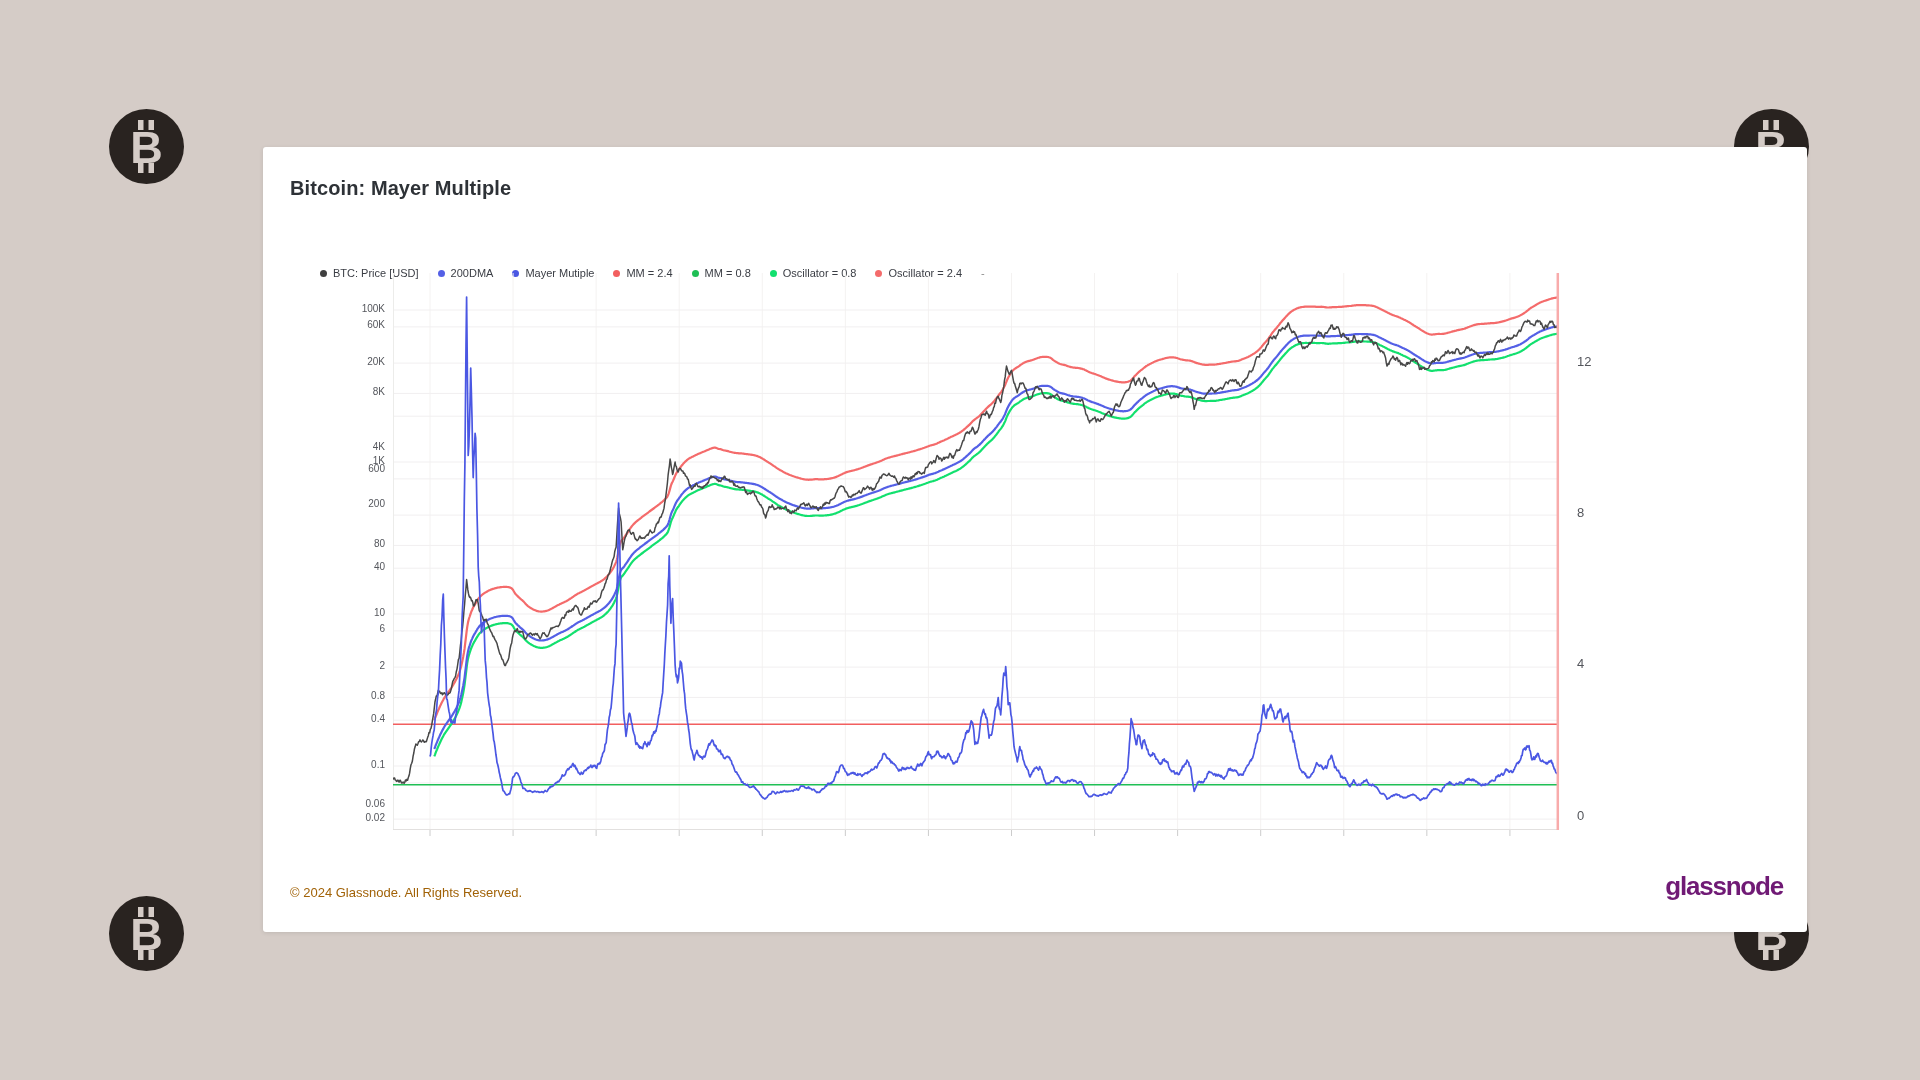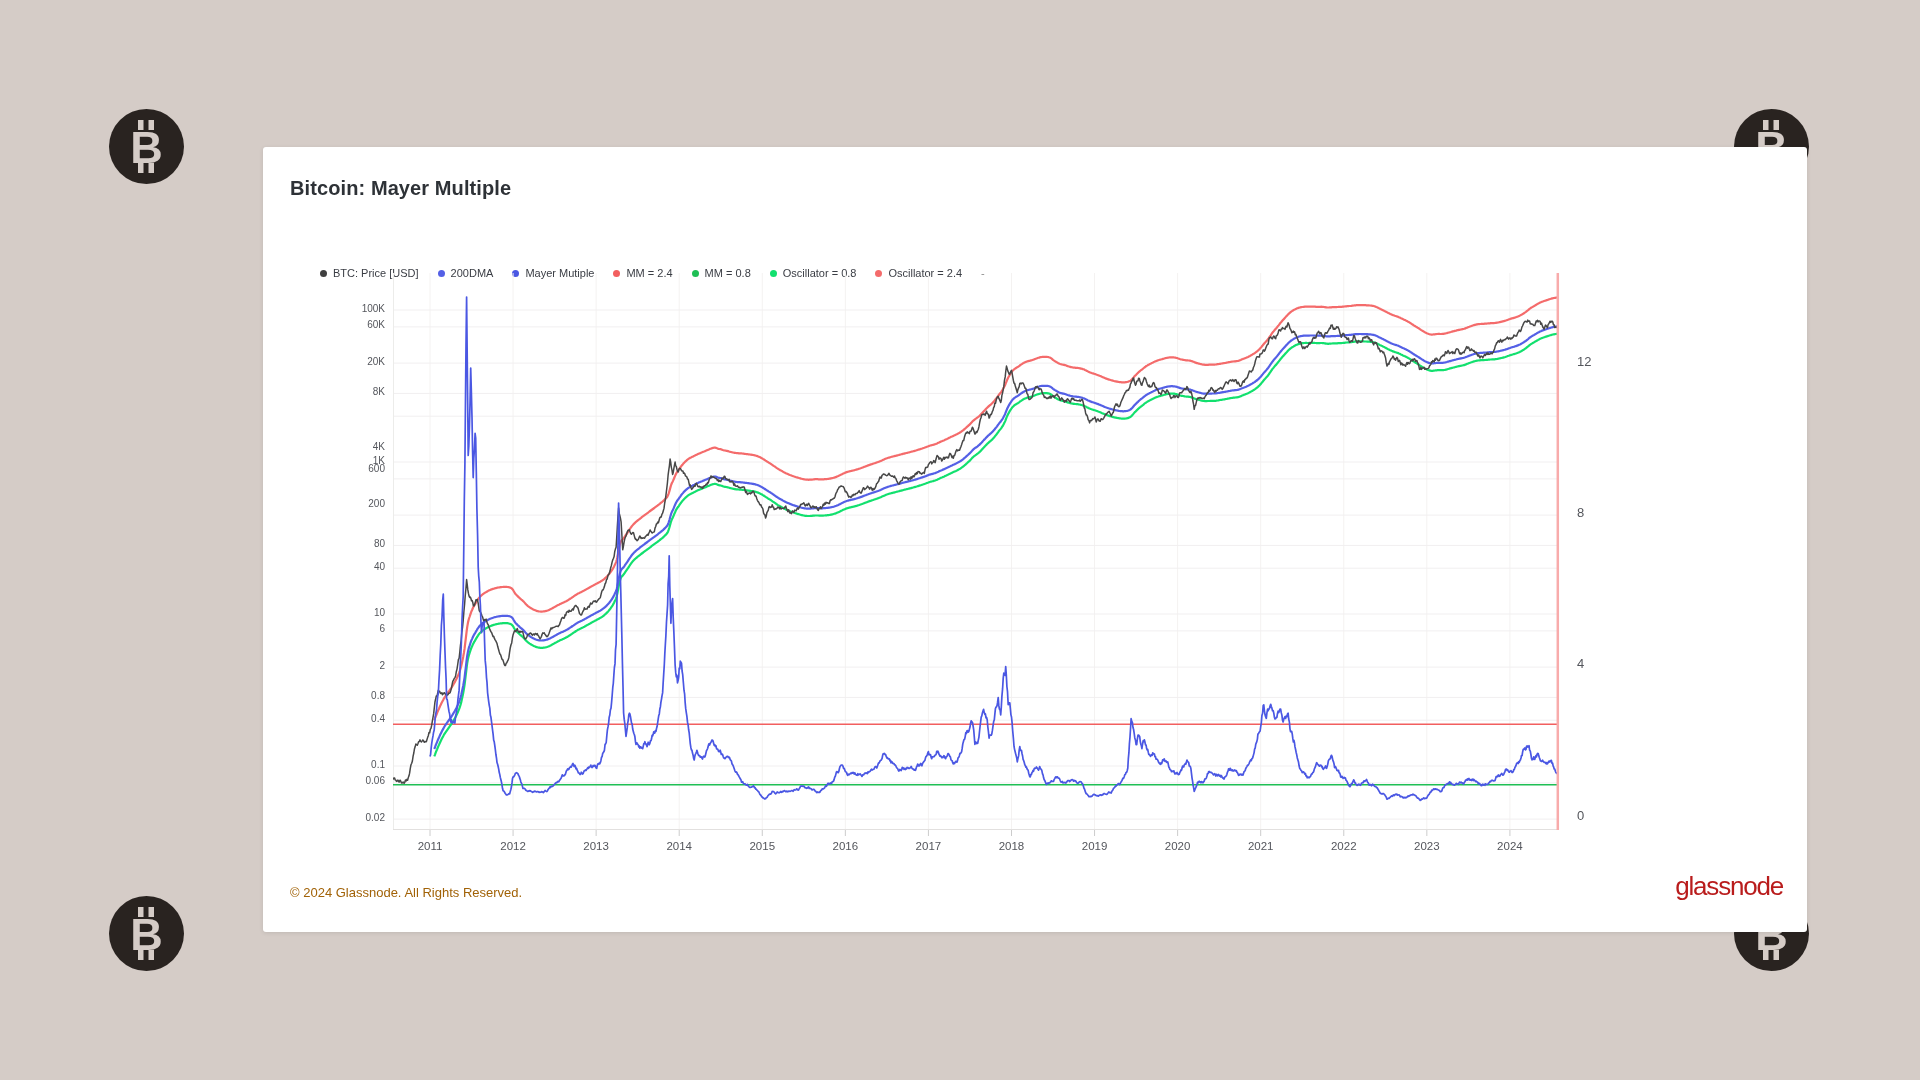--- a/index.html
+++ b/index.html
@@ -33,21 +33,21 @@
   .yl-labels div { position:absolute; right:0; font-size:10px; color:#54565c; }
   .yr-labels { position:absolute; left:1314px; top:126px; width:50px; height:557px; }
   .yr-labels div { position:absolute; left:0; font-size:13px; color:#54565c; }
   .x-labels { position:absolute; left:130px; top:683px; width:1166px; height:30px; }
   .x-labels div { position:absolute; top:10px; width:50px; text-align:center;
     font-size:11.5px; color:#54565c; }
 
   .footer-note { position:absolute; left:27px; top:738px; font-size:13px;
     color:#a16207; }
   .brand { position:absolute; right:24px; top:724px; font-size:26px;
-    font-weight:400; color:#b91c1c; letter-spacing:-1.2px; }
+    font-weight:700; color:#701a75; letter-spacing:-1.2px; }
 </style>
 </head>
 <body>
 
 <svg width="0" height="0" style="position:absolute">
   <defs>
     <g id="btc-def">
       <circle cx="37.5" cy="37.5" r="37.5" fill="#292320"></circle>
       <rect x="29" y="11" width="5.5" height="10" fill="#d5ccc7"></rect>
       <rect x="39.5" y="11" width="5.5" height="10" fill="#d5ccc7"></rect>
@@ -118,44 +118,28 @@
       <div style="top: 190px;">600</div>
       <div style="top: 225px;">200</div>
       <div style="top: 264.865px;">80</div>
       <div style="top: 287.743px;">40</div>
       <div style="top: 333.5px;">10</div>
       <div style="top: 350.361px;">6</div>
       <div style="top: 386.622px;">2</div>
       <div style="top: 416.865px;">0.8</div>
       <div style="top: 439.743px;">0.4</div>
       <div style="top: 485.5px;">0.1</div>
-      <div style="top: 502px;">0.06</div>
+      <div style="top: 525px;">0.06</div>
       <div style="top: 538.622px;">0.02</div>
     </div>
   <div class="yr-labels" id="yr-labels">
       <div style="top: 534.5px;">0</div>
       <div style="top: 383.3px;">4</div>
       <div style="top: 232.1px;">8</div>
       <div style="top: 80.9px;">12</div>
-    </div>
-  <div class="x-labels" id="x-labels">
-      <div style="left: 12px;">2011</div>
-      <div style="left: 95.07px;">2012</div>
-      <div style="left: 178.14px;">2013</div>
-      <div style="left: 261.21px;">2014</div>
-      <div style="left: 344.28px;">2015</div>
-      <div style="left: 427.35px;">2016</div>
-      <div style="left: 510.42px;">2017</div>
-      <div style="left: 593.49px;">2018</div>
-      <div style="left: 676.56px;">2019</div>
-      <div style="left: 759.63px;">2020</div>
-      <div style="left: 842.7px;">2021</div>
-      <div style="left: 925.77px;">2022</div>
-      <div style="left: 1008.84px;">2023</div>
-      <div style="left: 1091.91px;">2024</div>
     </div>
 
   <div class="plot-wrap">
     <svg id="plot-svg" width="1166" height="557" viewBox="0 0 1166 557">
         <line x1="37" x2="37" y1="0" y2="557" stroke="#f4f2f1" stroke-width="1"></line>
         <line x1="120.07" x2="120.07" y1="0" y2="557" stroke="#f4f2f1" stroke-width="1"></line>
         <line x1="203.14" x2="203.14" y1="0" y2="557" stroke="#f4f2f1" stroke-width="1"></line>
         <line x1="286.21" x2="286.21" y1="0" y2="557" stroke="#f4f2f1" stroke-width="1"></line>
         <line x1="369.28" x2="369.28" y1="0" y2="557" stroke="#f4f2f1" stroke-width="1"></line>
         <line x1="452.34999999999997" x2="452.34999999999997" y1="0" y2="557" stroke="#f4f2f1" stroke-width="1"></line>

